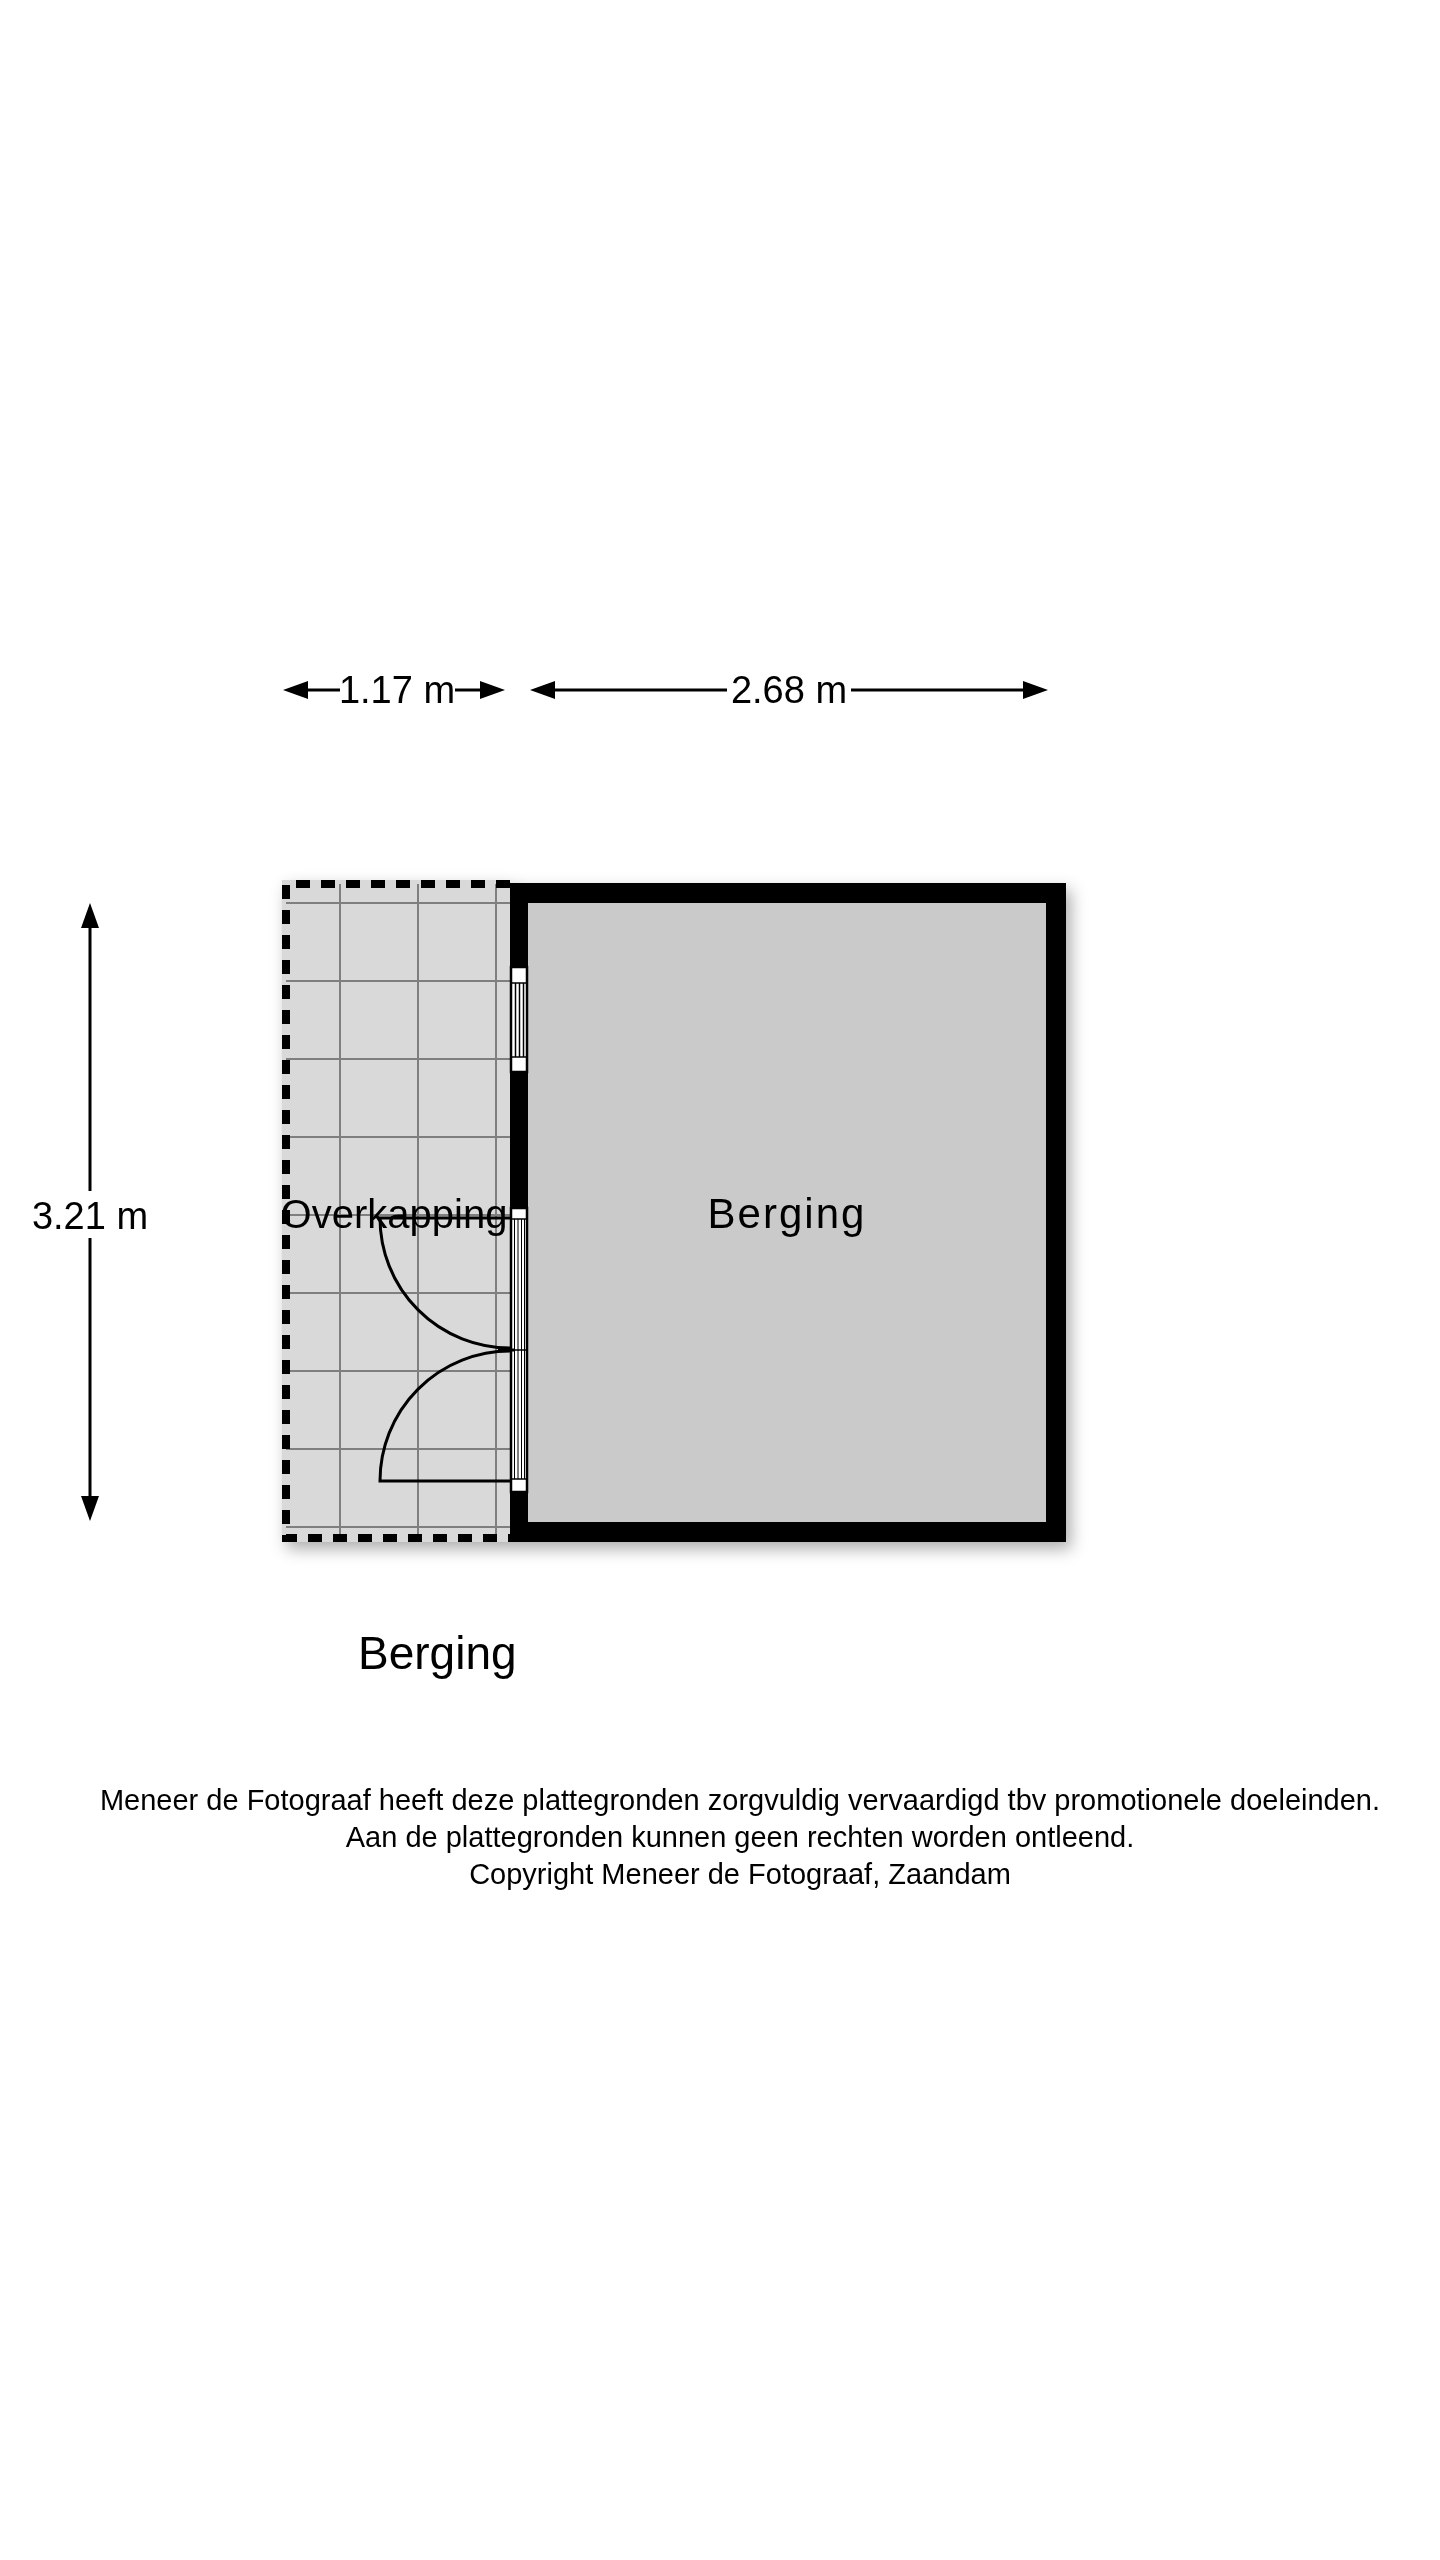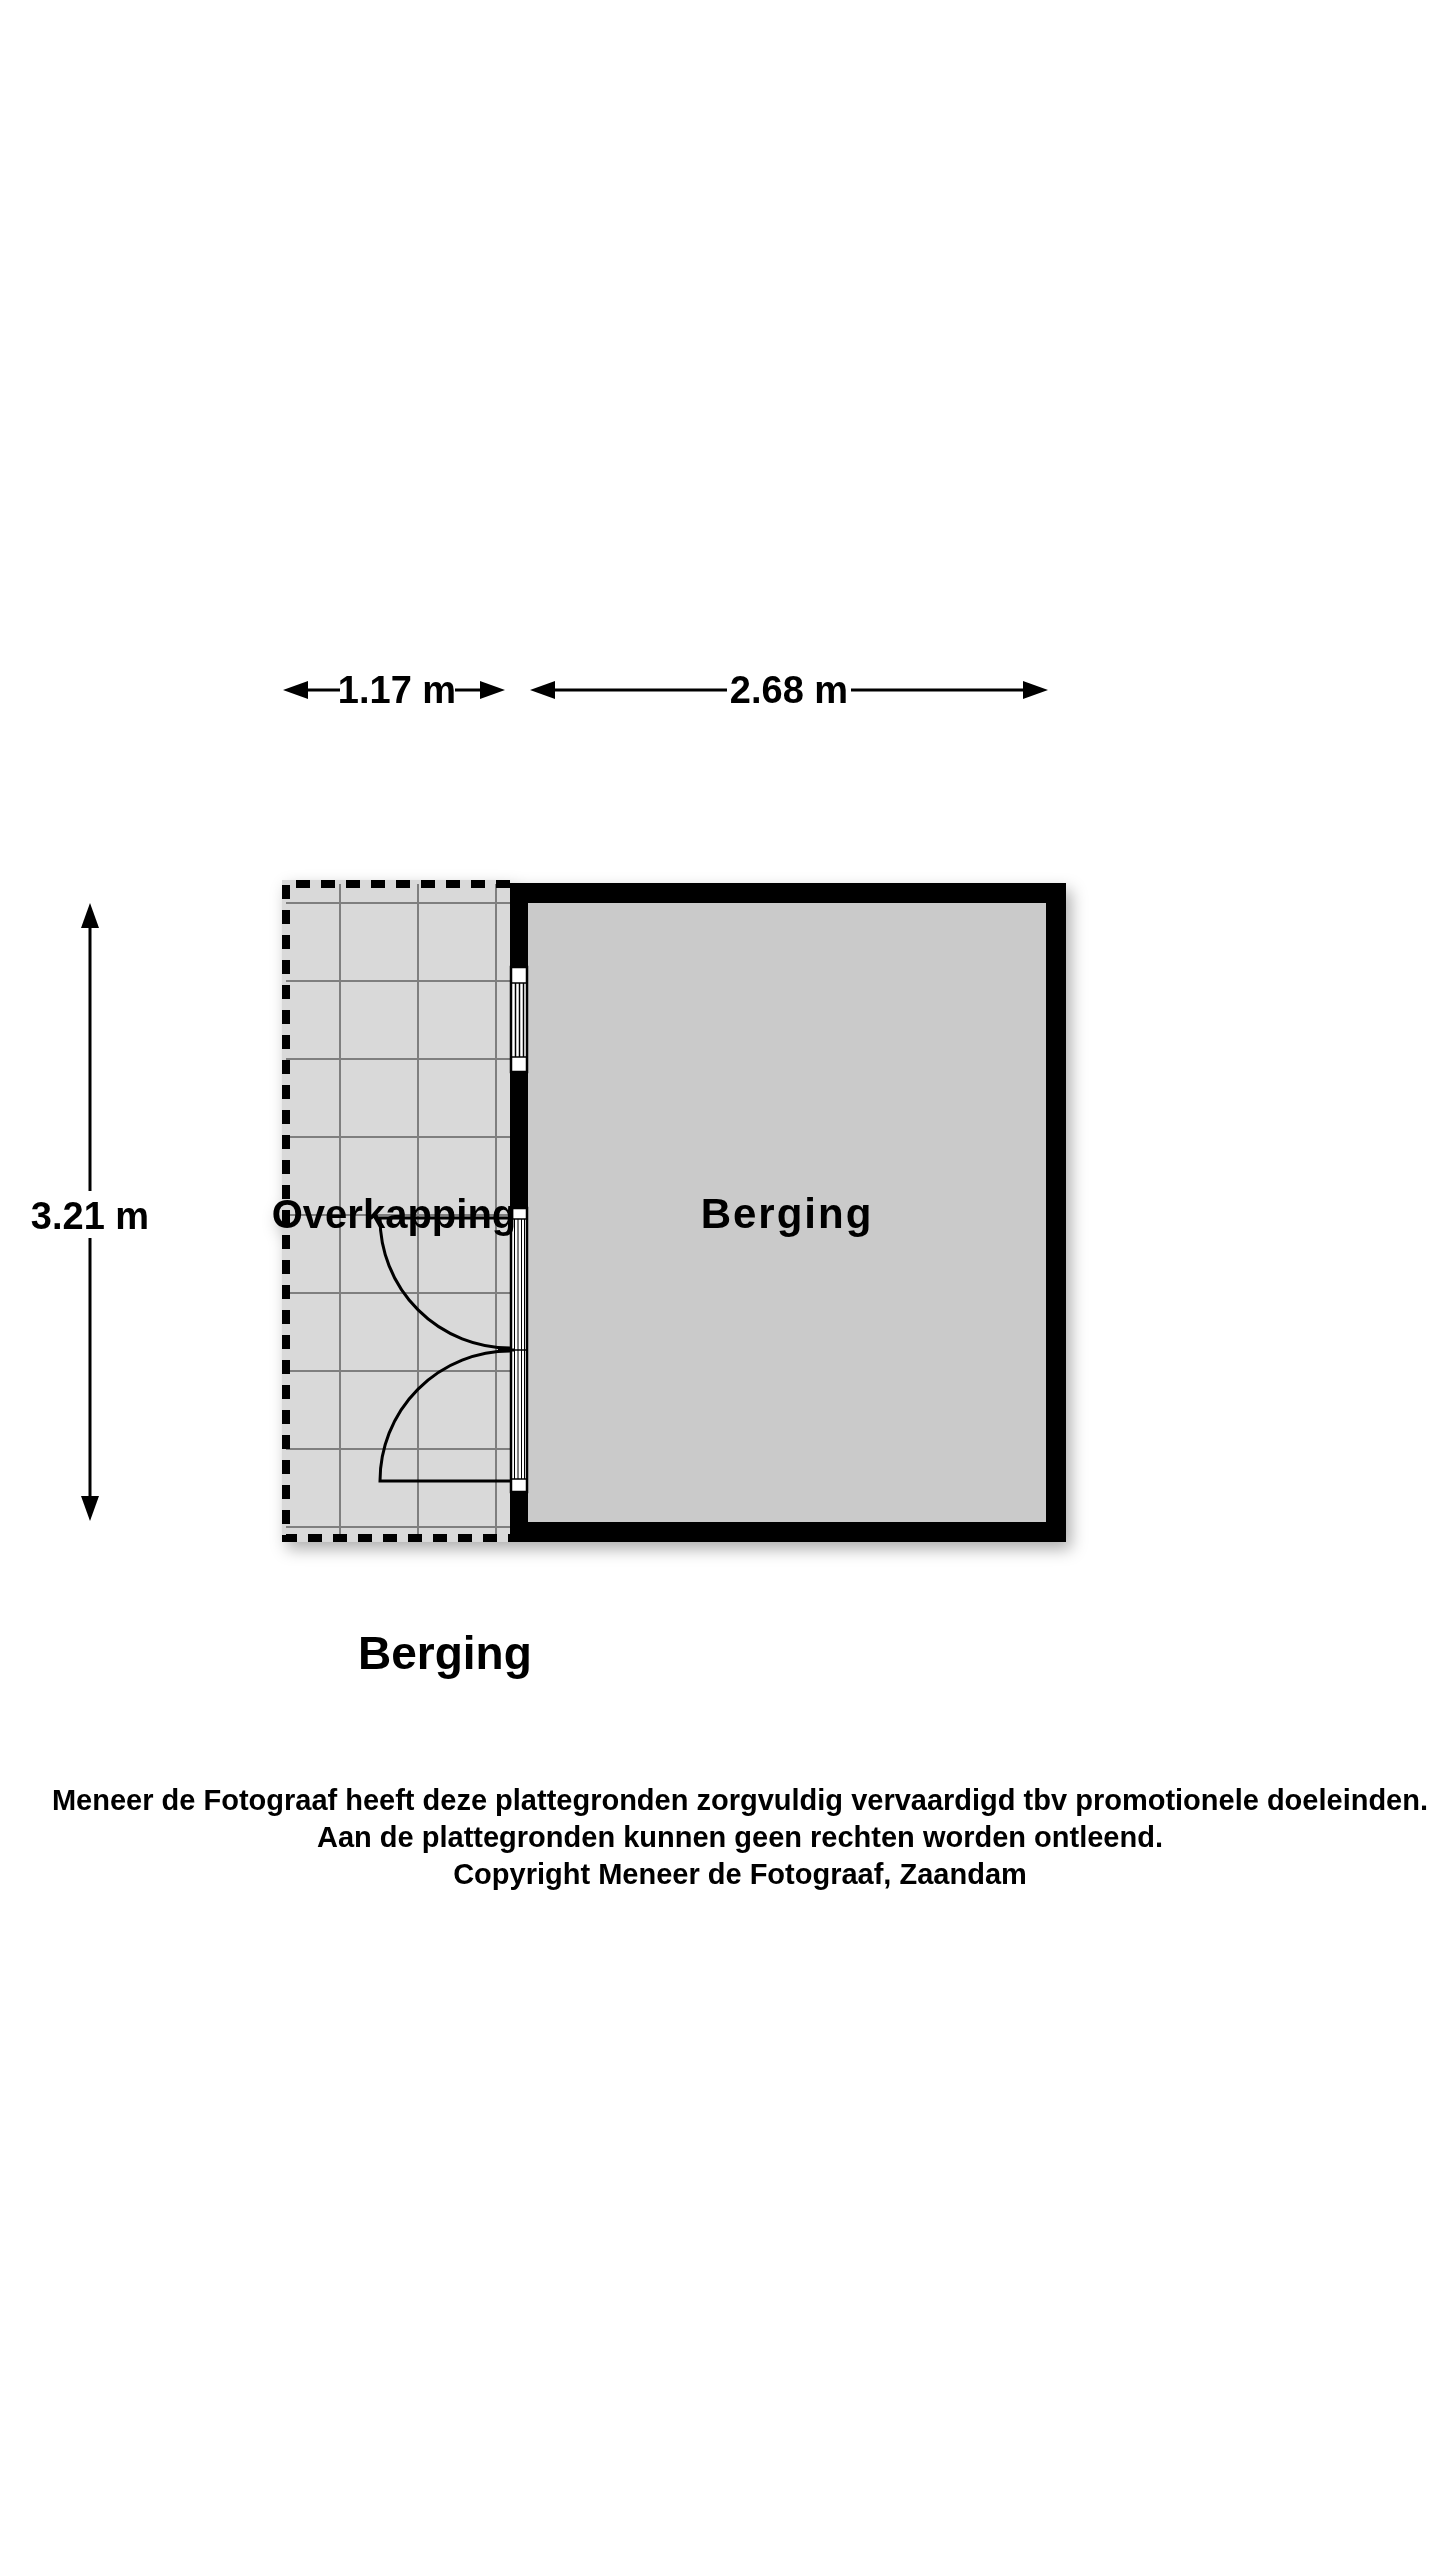--- a/index.html
+++ b/index.html
@@ -1,18 +1,18 @@
 <!DOCTYPE html>
 <html style="--overkapping-fill: #d9d9d9; --berging-fill: #cacaca; --wall: #000000; --grid-line: #7f7f7f; --text: #000000;"><head>
 <meta charset="utf-8">
 <style>
   html,body{margin:0;padding:0;background:#ffffff;}
   .canvas{
     position:relative;width:1440px;height:2252px;background:#ffffff;
-    font-family:"Liberation Sans",sans-serif;overflow:hidden;font-weight:bold;
+    font-family:"Liberation Sans",sans-serif;overflow:hidden;
   }
   .plan-svg{position:absolute;left:0;top:0;}
   .floor-plan-group{filter:drop-shadow(5px 7px 8px rgba(0,0,0,0.32));}
   .dim-text{font-size:38px;fill:var(--text);}
   .room-label{fill:var(--text);}
   .room-label.overkapping{font-size:40px;}
   .room-label.berging{font-size:42px;letter-spacing:2px;}
   .plan-title{
     position:absolute;left:358px;top:1626px;
     font-size:46px;color:var(--text);white-space:nowrap;

